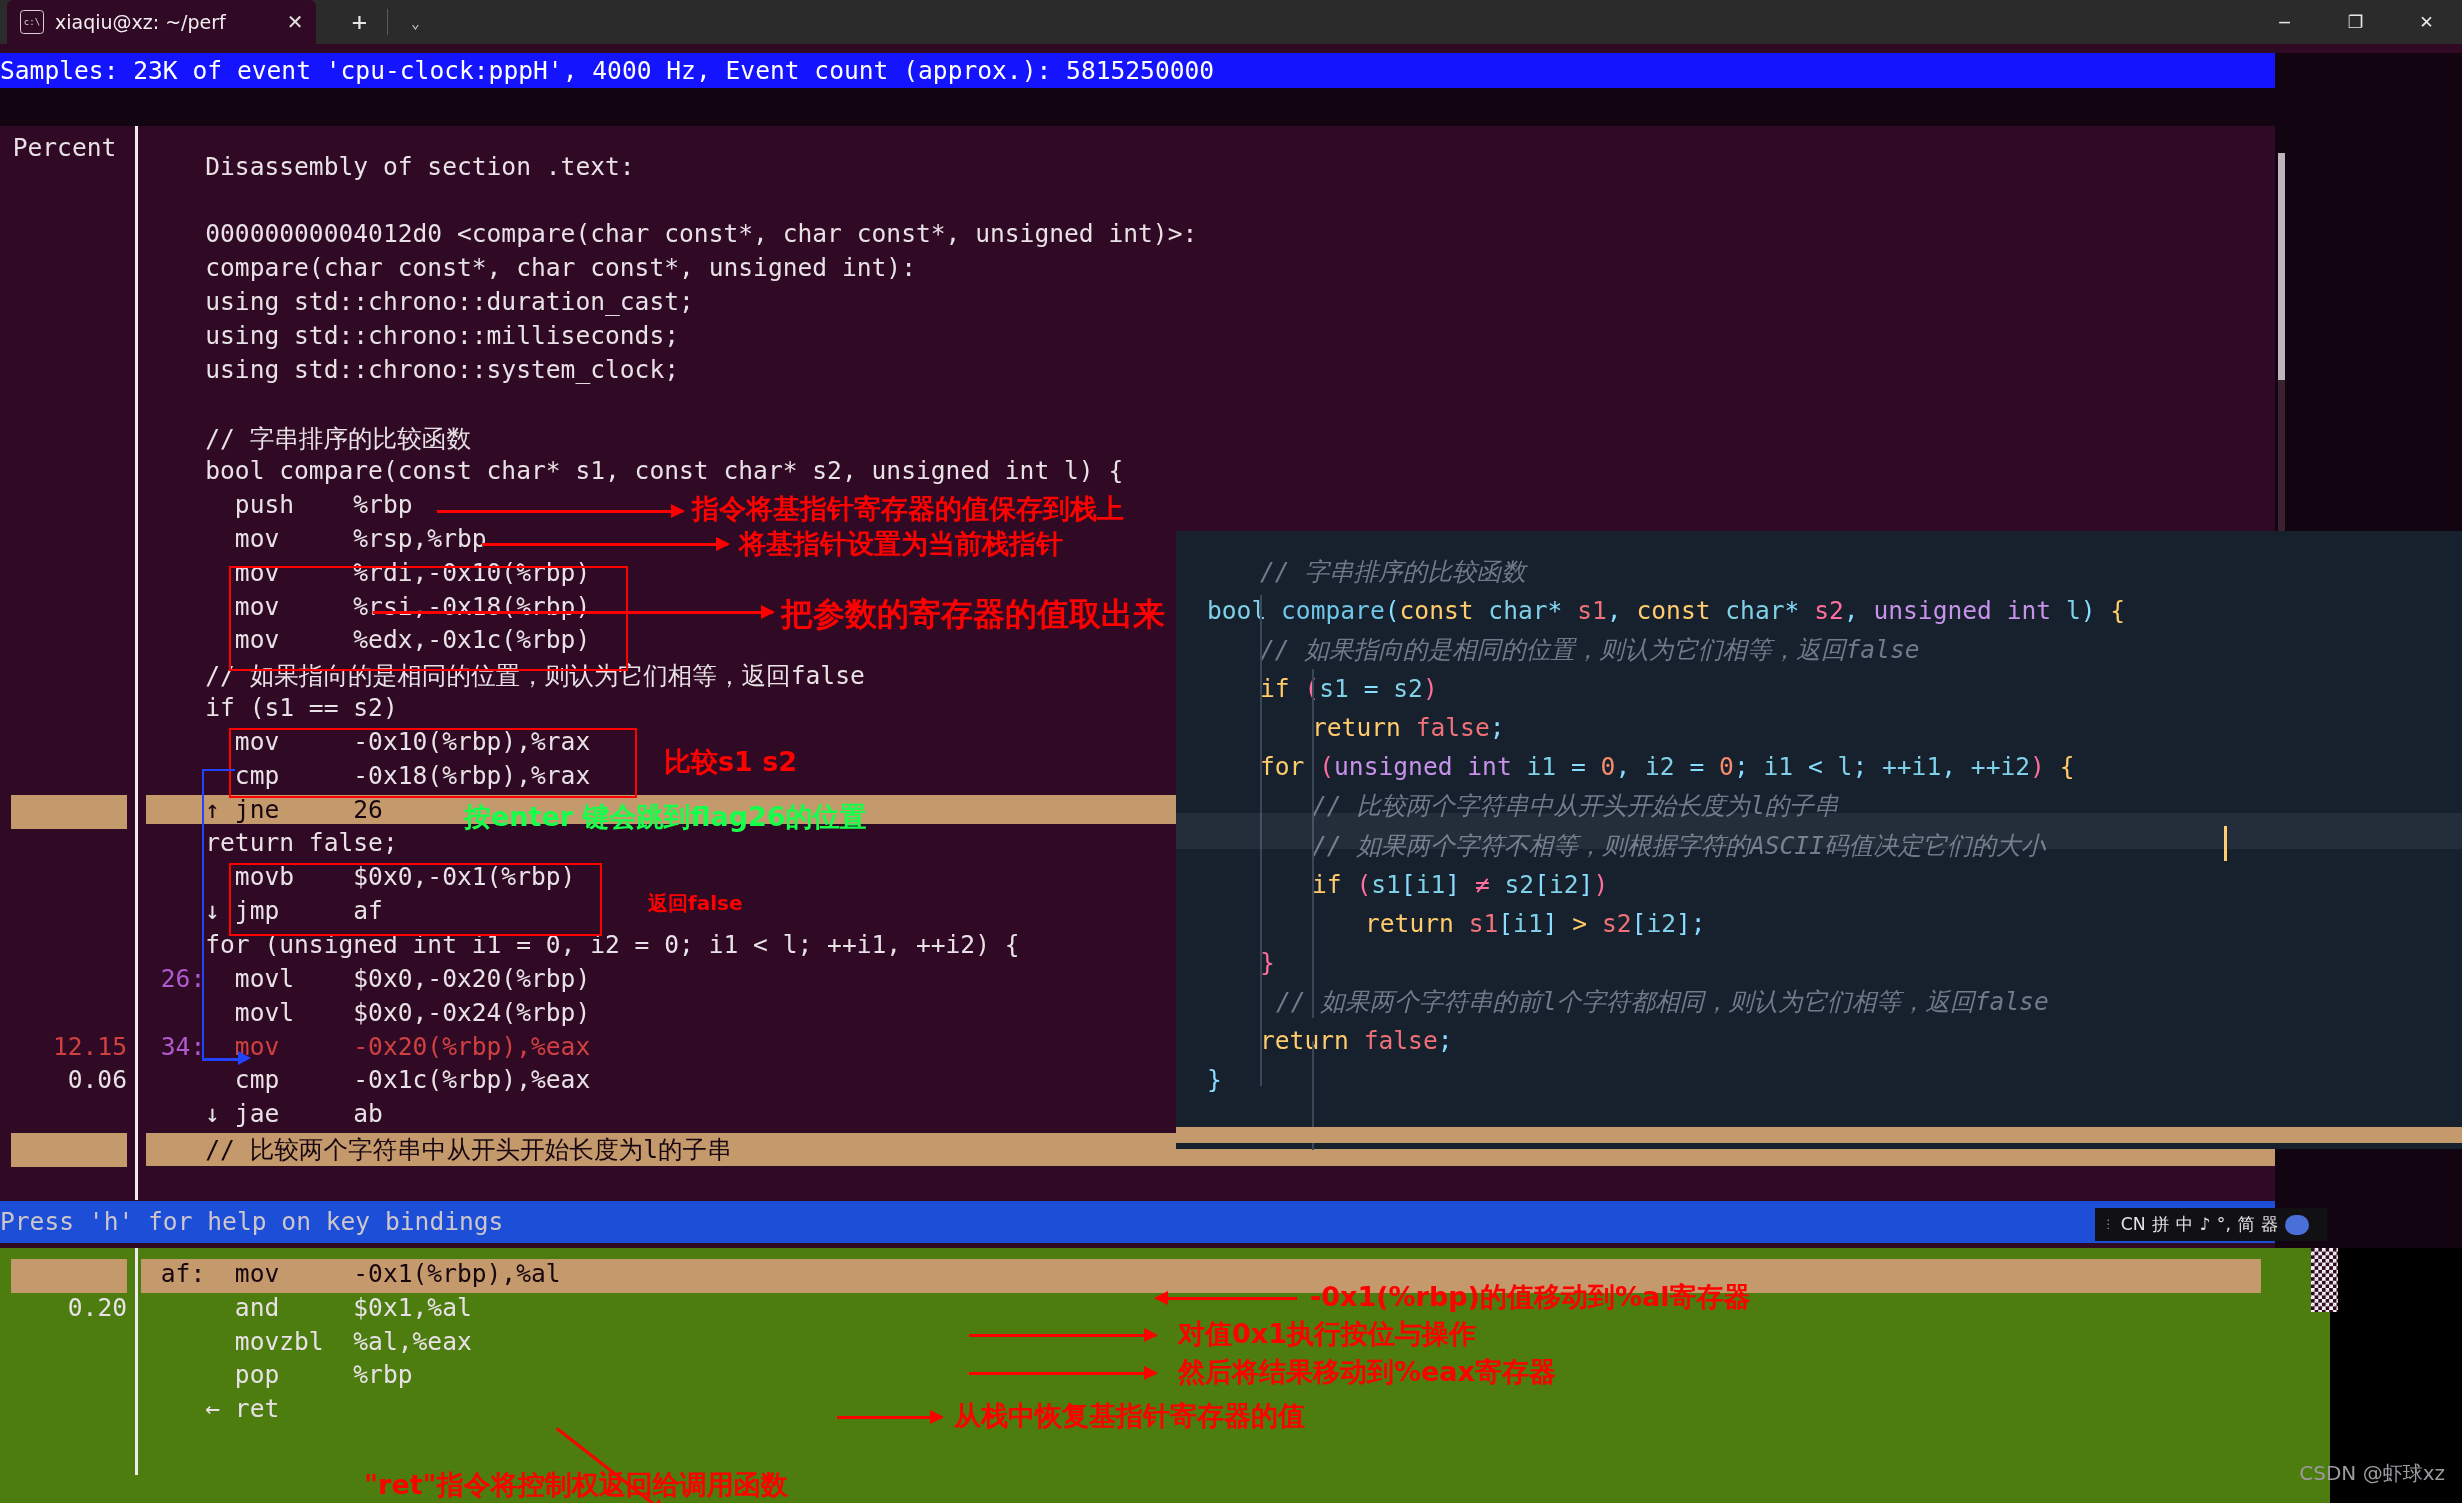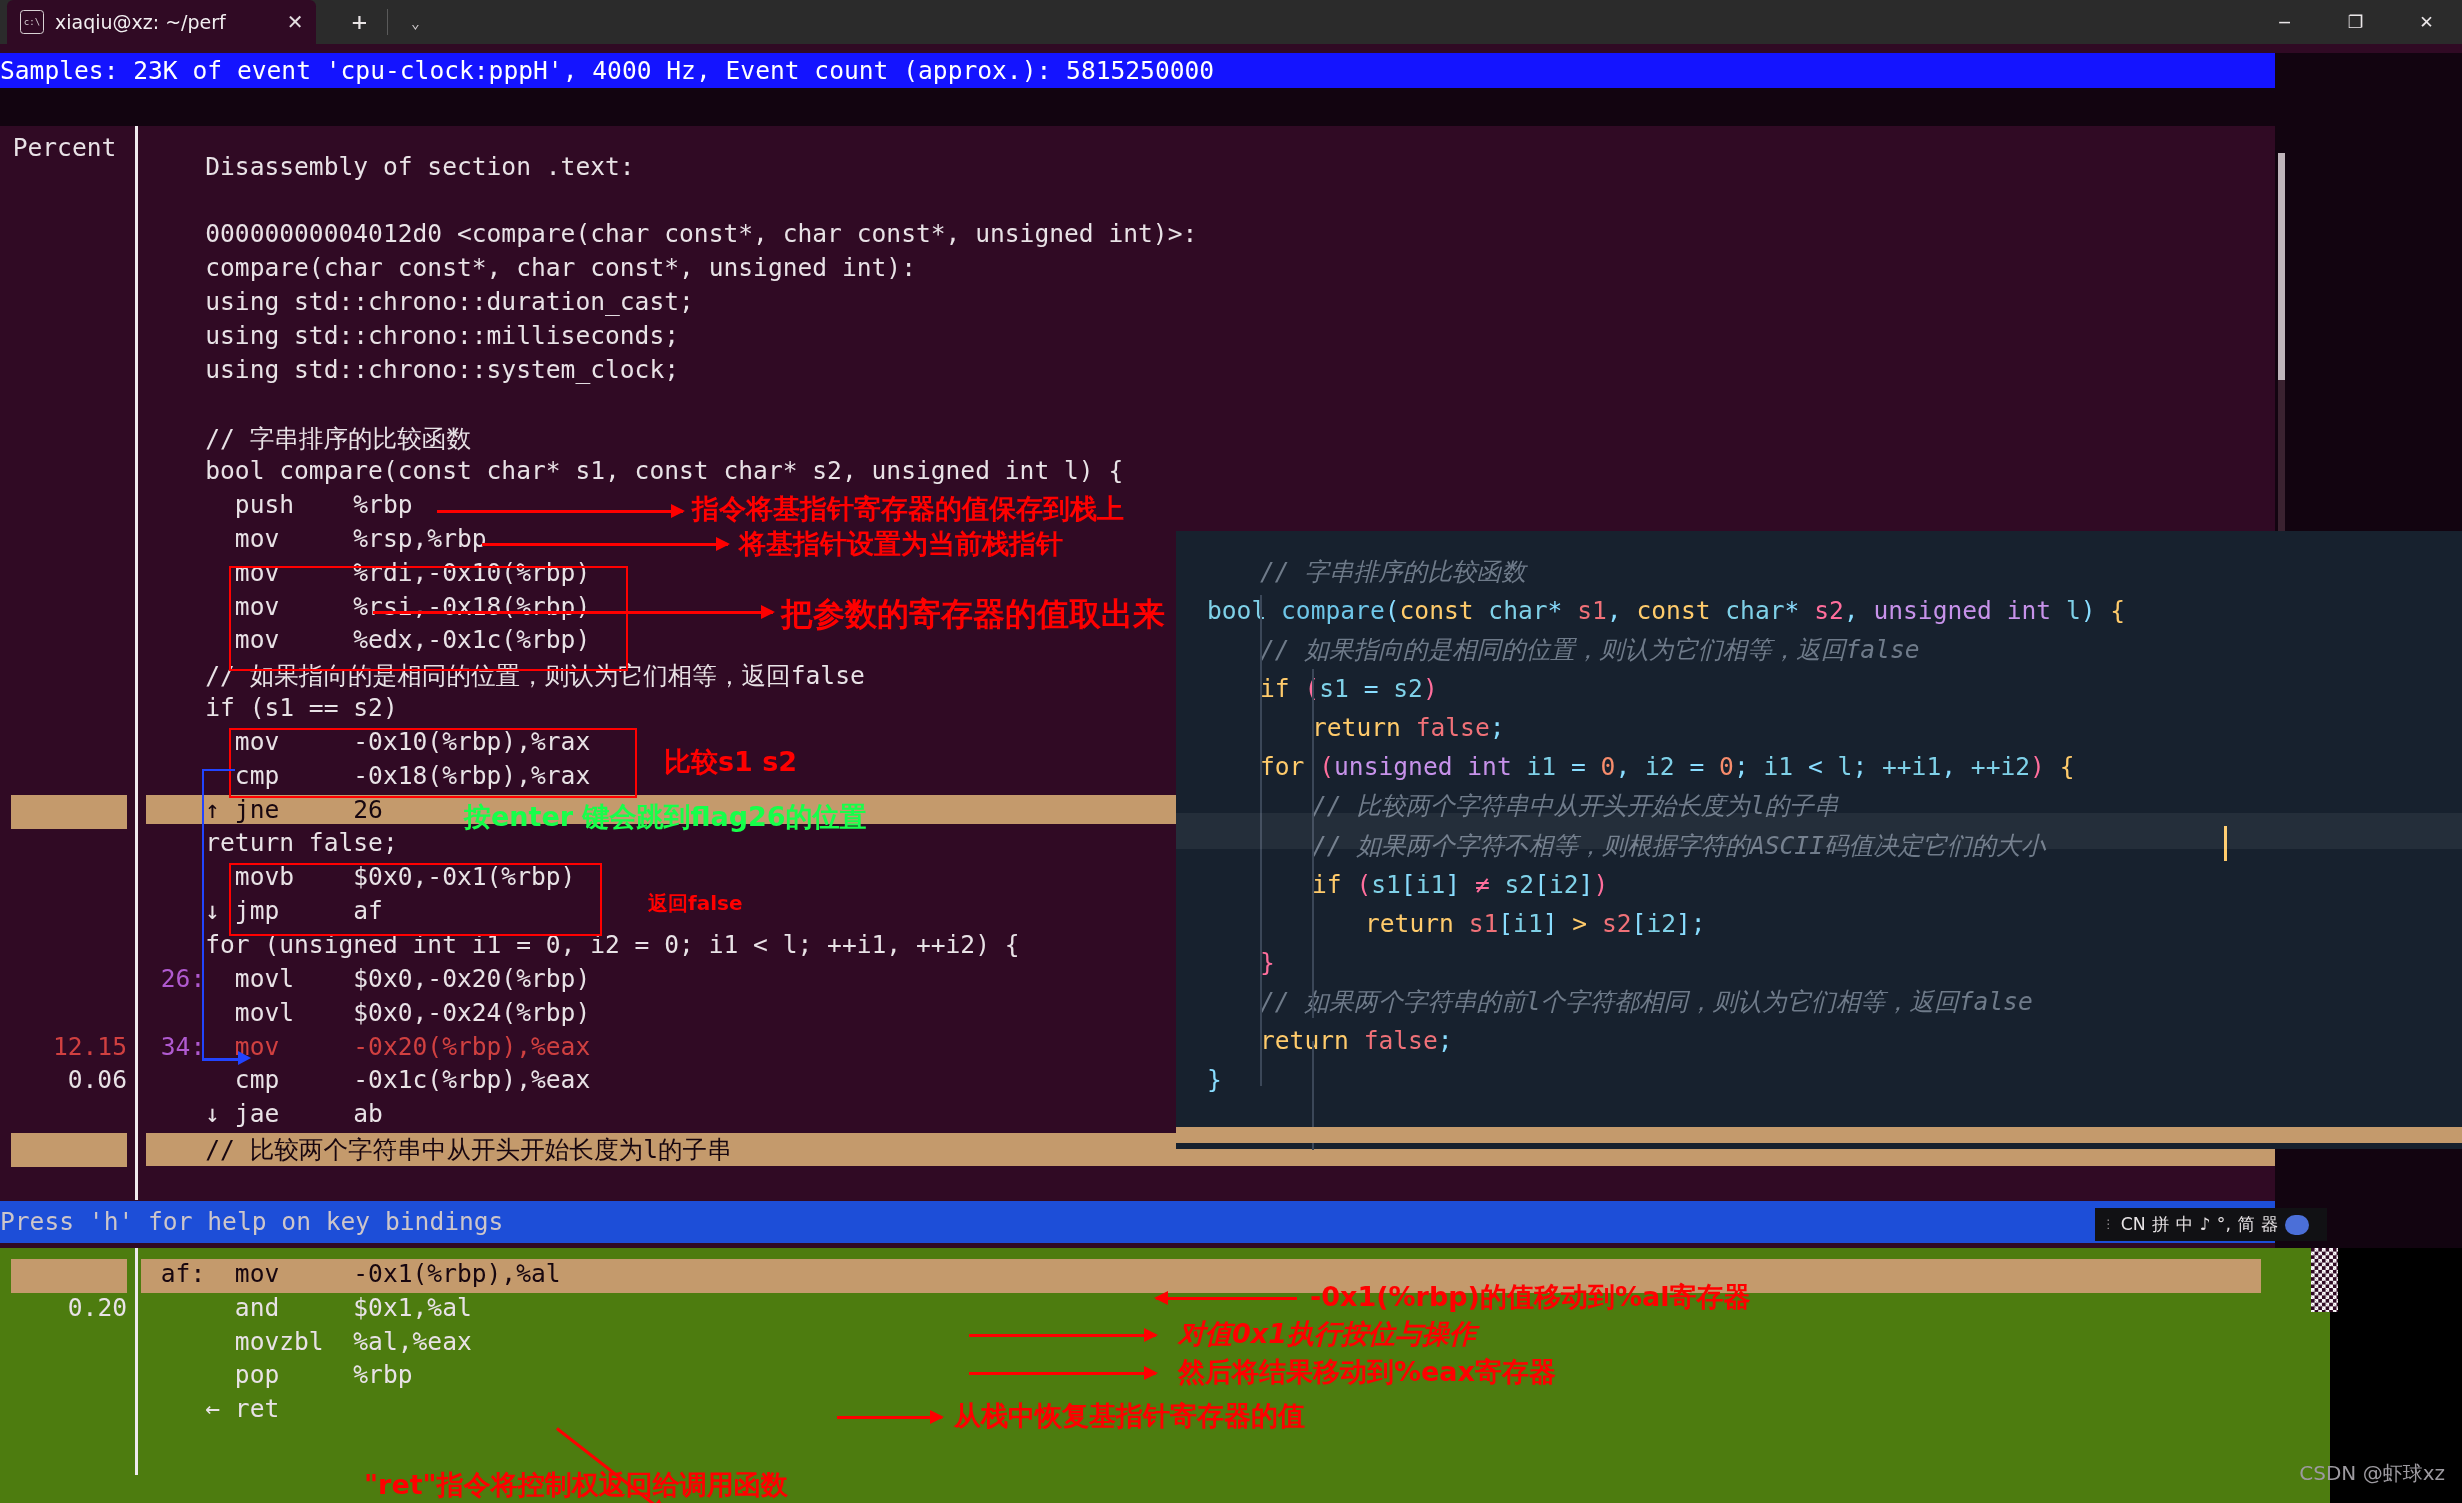--- a/index.html
+++ b/index.html
@@ -180,21 +180,21 @@
     <div class="ovline" style="left: 84px; top: 102px;"><span class="cmt">// 如果指向的是相同的位置，则认为它们相等，返回false</span></div>
     <div class="ovline" style="left: 84px; top: 141px;"><span class="yel">if </span><span class="pk">(</span><span class="typ">s1</span><span class="pun"> = </span><span class="typ">s2</span><span class="pk">)</span></div>
     <div class="ovline" style="left: 136px; top: 180px;"><span class="yel">return </span><span class="red">false</span><span class="pun">;</span></div>
     <div class="ovline" style="left: 84px; top: 219px;"><span class="yel">for </span><span class="pk">(</span><span class="kw2">unsigned int </span><span class="typ">i1</span><span class="pun"> = </span><span class="num">0</span><span class="pun">, </span><span class="typ">i2</span><span class="pun"> = </span><span class="num">0</span><span class="pun">; </span><span class="typ">i1</span><span class="pun"> &lt; </span><span class="typ">l</span><span class="pun">; </span><span class="typ">++i1</span><span class="pun">, </span><span class="typ">++i2</span><span class="pk">) </span><span class="yel">{</span></div>
     <div class="ovline" style="left: 136px; top: 258px;"><span class="cmt">// 比较两个字符串中从开头开始长度为l的子串</span></div>
     <div class="ovline" style="left: 136px; top: 298px;"><span class="cmt">// 如果两个字符不相等，则根据字符的ASCII码值决定它们的大小</span></div>
     <div id="hlcursor" style="position: absolute; left: 1048px; top: 295px; width: 2.7px; height: 35px; background: rgb(255, 203, 107);"></div>
     <div class="ovline" style="left: 136px; top: 337px;"><span class="yel">if </span><span class="pk">(</span><span class="typ">s1</span><span class="pun">[</span><span class="typ">i1</span><span class="pun">] </span><span class="pk">≠ </span><span class="typ">s2</span><span class="pun">[</span><span class="typ">i2</span><span class="pun">]</span><span class="pk">)</span></div>
     <div class="ovline" style="left: 189px; top: 376px;"><span class="yel">return </span><span class="red">s1</span><span class="pun">[</span><span class="typ">i1</span><span class="pun">] </span><span class="yel">&gt; </span><span class="red">s2</span><span class="pun">[</span><span class="typ">i2</span><span class="pun">];</span></div>
     <div class="ovline" style="left: 84px; top: 415px;"><span class="pk">}</span></div>
-    <div class="ovline" style="left: 84px; top: 454px;"><span class="cmt">// 如果两个字符串的前l个字符都相同，则认为它们相等，返回false</span></div>
+    <div class="ovline" style="left: 100px; top: 454px;"><span class="cmt">// 如果两个字符串的前l个字符都相同，则认为它们相等，返回false</span></div>
     <div class="ovline" style="left: 84px; top: 493px;"><span class="yel">return </span><span class="red">false</span><span class="pun">;</span></div>
     <div class="ovline" style="left: 31px; top: 532px;"><span class="pun">}</span></div>
     <div class="indent-guide" style="left: 84px; top: 64px; height: 491px;"></div>
     <div class="indent-guide" style="left: 136px; top: 138px; height: 237px;"></div>
     <div class="indent-guide" style="left: 136px; top: 260px; height: 227px;"></div>
     <div class="indent-guide" style="left: 136px; top: 510px; height: 109px;"></div>
   </div>
 <div id="hlline"></div>
 <div id="ovbottombar"></div>
 
@@ -226,20 +226,20 @@
 <div id="bottomright">
   <div id="watermark">CSDN @虾球xz</div>
 </div>
 <div id="checker"></div>
 
 <div class="arrow arrow-l" style="left: 1156px; top: 1297px; width: 141px;"></div>
 <div class="arrow" style="left: 969px; top: 1334px; width: 187px;"></div>
 <div class="arrow" style="left: 969px; top: 1372px; width: 187px;"></div>
 <div class="arrow" style="left: 837px; top: 1416px; width: 105px;"></div>
 <div class="ann" style="left: 1310px; top: 1279px; font-size: 27px;">-0x1(%rbp)的值移动到%al寄存器</div>
-<div class="ann" style="left: 1178px; top: 1316px; font-size: 27px; font-style: italic;">对值0x1执行按位与操作</div>
+<div class="ann" style="left: 1178px; top: 1316px; font-size: 27px;">对值0x1执行按位与操作</div>
 <div class="ann" style="left: 1178px; top: 1354px; font-size: 27px;">然后将结果移动到%eax寄存器</div>
 <div class="ann" style="left: 954px; top: 1398px; font-size: 27px;">从栈中恢复基指针寄存器的值</div>
 <div class="ann" style="left: 364px; top: 1467px; font-size: 27px;">"ret"指令将控制权返回给调用函数</div>
 <div style="position: absolute; left: 557px; top: 1427px; width: 136px; height: 2.7px; background: rgb(255, 0, 0); transform: rotate(38deg); transform-origin: left center;">
     <div style="position: absolute; right: -1.8px; top: -6.4px; border-left: 14.6px solid rgb(255, 0, 0); border-top: 7.3px solid transparent; border-bottom: 7.3px solid transparent;"></div>
   </div>
 
 
 </body></html>

